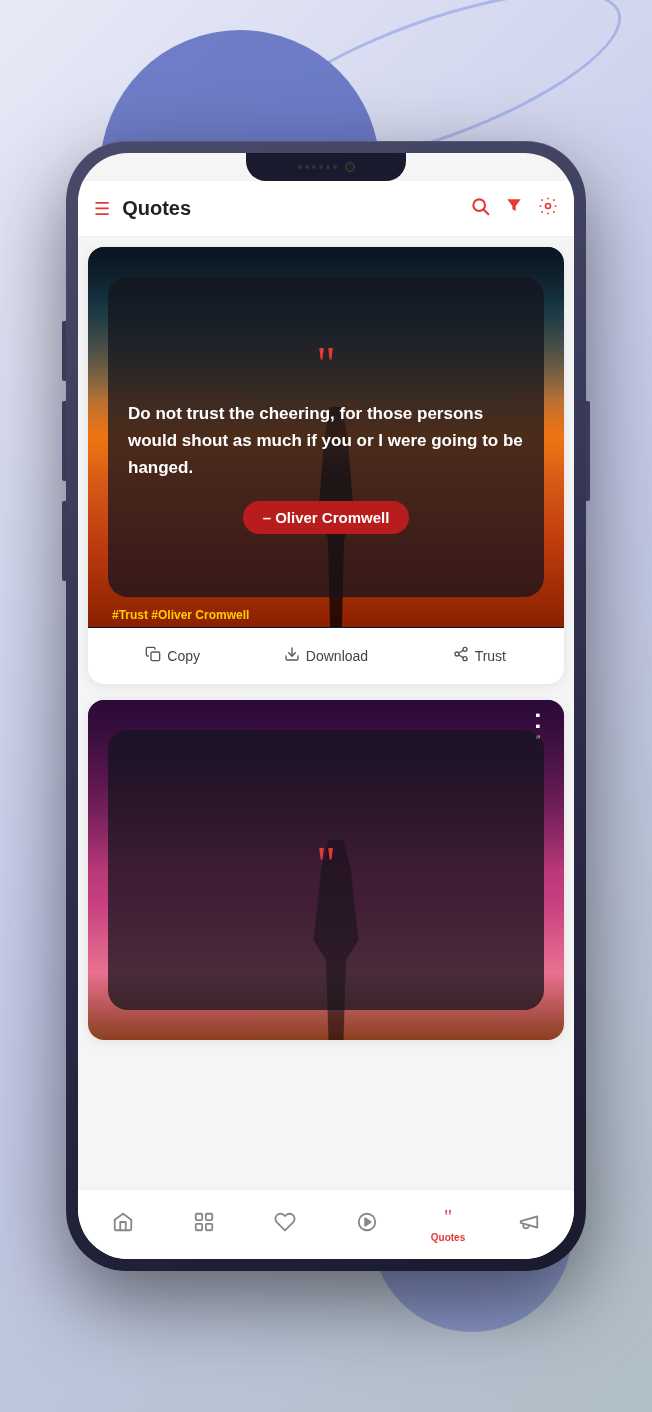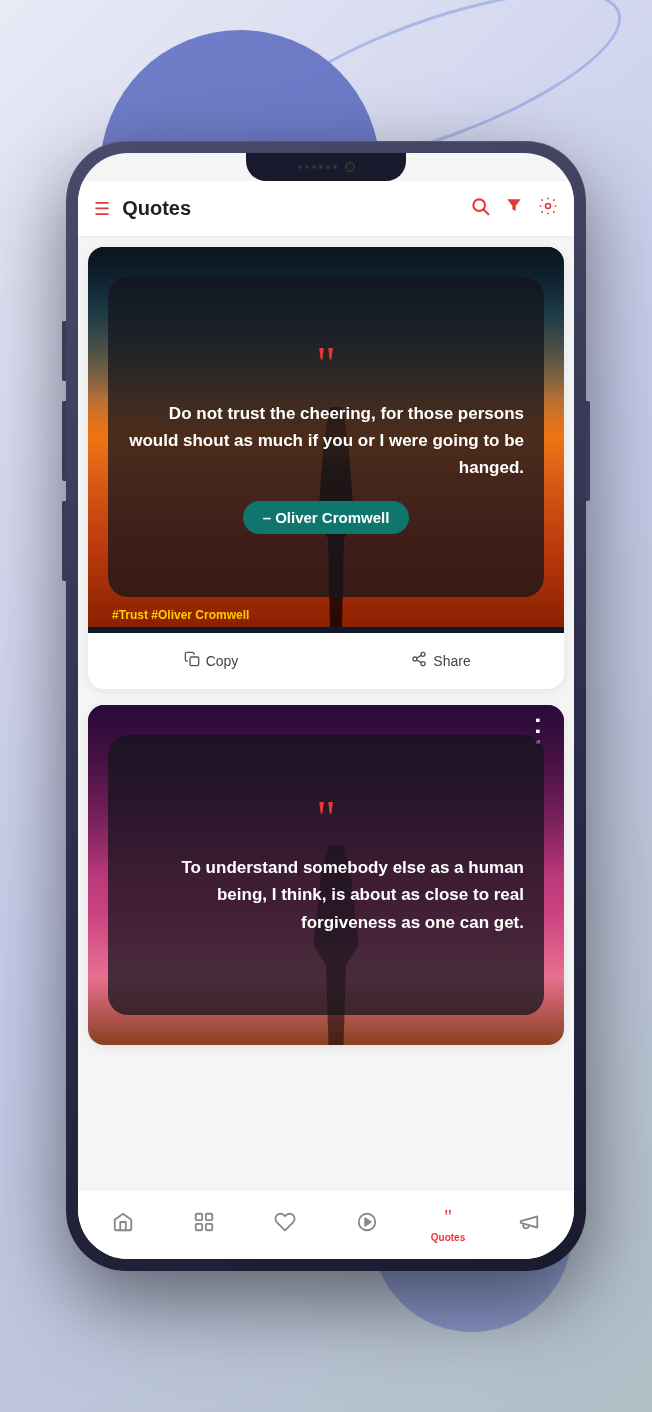--- a/index.html
+++ b/index.html
@@ -238,27 +238,27 @@
       color: #e53935;
       line-height: 0.8;
       margin-bottom: 16px;
       font-family: Georgia, serif;
     }
 
     .quote-text {
       color: #fff;
       font-size: 17px;
       font-weight: 600;
-      text-align: right;
+      text-align: left;
       line-height: 1.6;
       margin-bottom: 20px;
     }
 
     .author-badge {
-      background: #0f766e;
+      background: #b91c1c;
       color: #fff;
       padding: 8px 20px;
       border-radius: 30px;
       font-size: 15px;
       font-weight: 600;
     }
 
     .tags {
       position: absolute;
       bottom: 5px;
@@ -276,21 +276,21 @@
       font-size: 22px;
       font-weight: 700;
       letter-spacing: 1px;
     }
 
     
     .action-bar {
       display: flex;
       align-items: center;
       padding: 12px 8px;
-      border-top: 6px solid #0f172a;
+      border-top: 1px solid #0f172a;
     }
 
     .action-btn {
       flex: 1;
       display: flex;
       align-items: center;
       justify-content: center;
       gap: 6px;
       font-size: 14px;
       font-weight: 500;
@@ -414,43 +414,52 @@
                 <svg width="16" height="16" viewBox="0 0 24 24" fill="none" stroke="#555" stroke-width="2" stroke-linecap="round" stroke-linejoin="round">
                   <rect x="9" y="9" width="13" height="13" rx="2"></rect>
                   <path d="M5 15H4a2 2 0 0 1-2-2V4a2 2 0 0 1 2-2h9a2 2 0 0 1 2 2v1"></path>
                 </svg>
               </span>
               <span>Copy</span>
             </div>
             <div class="action-btn">
               <span class="action-btn-icon">
                 <svg width="16" height="16" viewBox="0 0 24 24" fill="none" stroke="#555" stroke-width="2" stroke-linecap="round" stroke-linejoin="round">
+                  <path d="M21 15v4a2 2 0 0 1-2 2H5a2 2 0 0 1-2-2v-4"></path>
+                  <polyline points="7 10 12 15 17 10"></polyline>
+                  <line x1="12" y1="15" x2="12" y2="3"></line>
+                </svg>
+              </span>
+              <span>Download</span>
+            </div>
+            <div class="action-btn">
+              <span class="action-btn-icon">
+                <svg width="16" height="16" viewBox="0 0 24 24" fill="none" stroke="#555" stroke-width="2" stroke-linecap="round" stroke-linejoin="round">
                   <circle cx="18" cy="5" r="3"></circle>
                   <circle cx="6" cy="12" r="3"></circle>
                   <circle cx="18" cy="19" r="3"></circle>
                   <line x1="8.59" y1="13.51" x2="15.42" y2="17.49"></line>
                   <line x1="15.41" y1="6.51" x2="8.59" y2="10.49"></line>
                 </svg>
               </span>
-              <span>Share</span>
+              <span>Trust</span>
             </div>
           </div>
         </div>
 
         <div class="quote-card">
           <div class="quote-image-area" style="height:340px;">
             <div class="card2-bg">
               <div style="position:absolute;top:0;left:0;right:0;height:50%;background:linear-gradient(180deg,#2a0a3a 0%,transparent 100%);"></div>
               <div style="position:absolute;bottom:0;left:50%;transform:translateX(-15px);width:50px;height:200px;background:rgba(0,0,0,0.5);clip-path:polygon(35% 0%,65% 0%,80% 15%,95% 50%,70% 60%,65% 100%,35% 100%,30% 60%,5% 50%,20% 15%);"></div>
             </div>
 
             <div class="more-dots" style="position:absolute;top:12px;right:14px;color:#fff;font-size:24px;line-height:1;writing-mode:vertical-lr;letter-spacing:3px;">···</div>
             <div class="card-inner">
               <div class="quote-mark" style="color:#e53935;font-size:48px;font-family:Georgia;line-height:1;margin-bottom:12px;">"</div>
-              <div class="quote-text">To understand somebody else as a human being, I think, is about as close to real forgiveness as one can get.</div>
 
             </div>
           </div>
         </div>
 
       </div>
 
       <div class="bottom-nav">
         <div class="nav-item">
           <span class="nav-icon">

